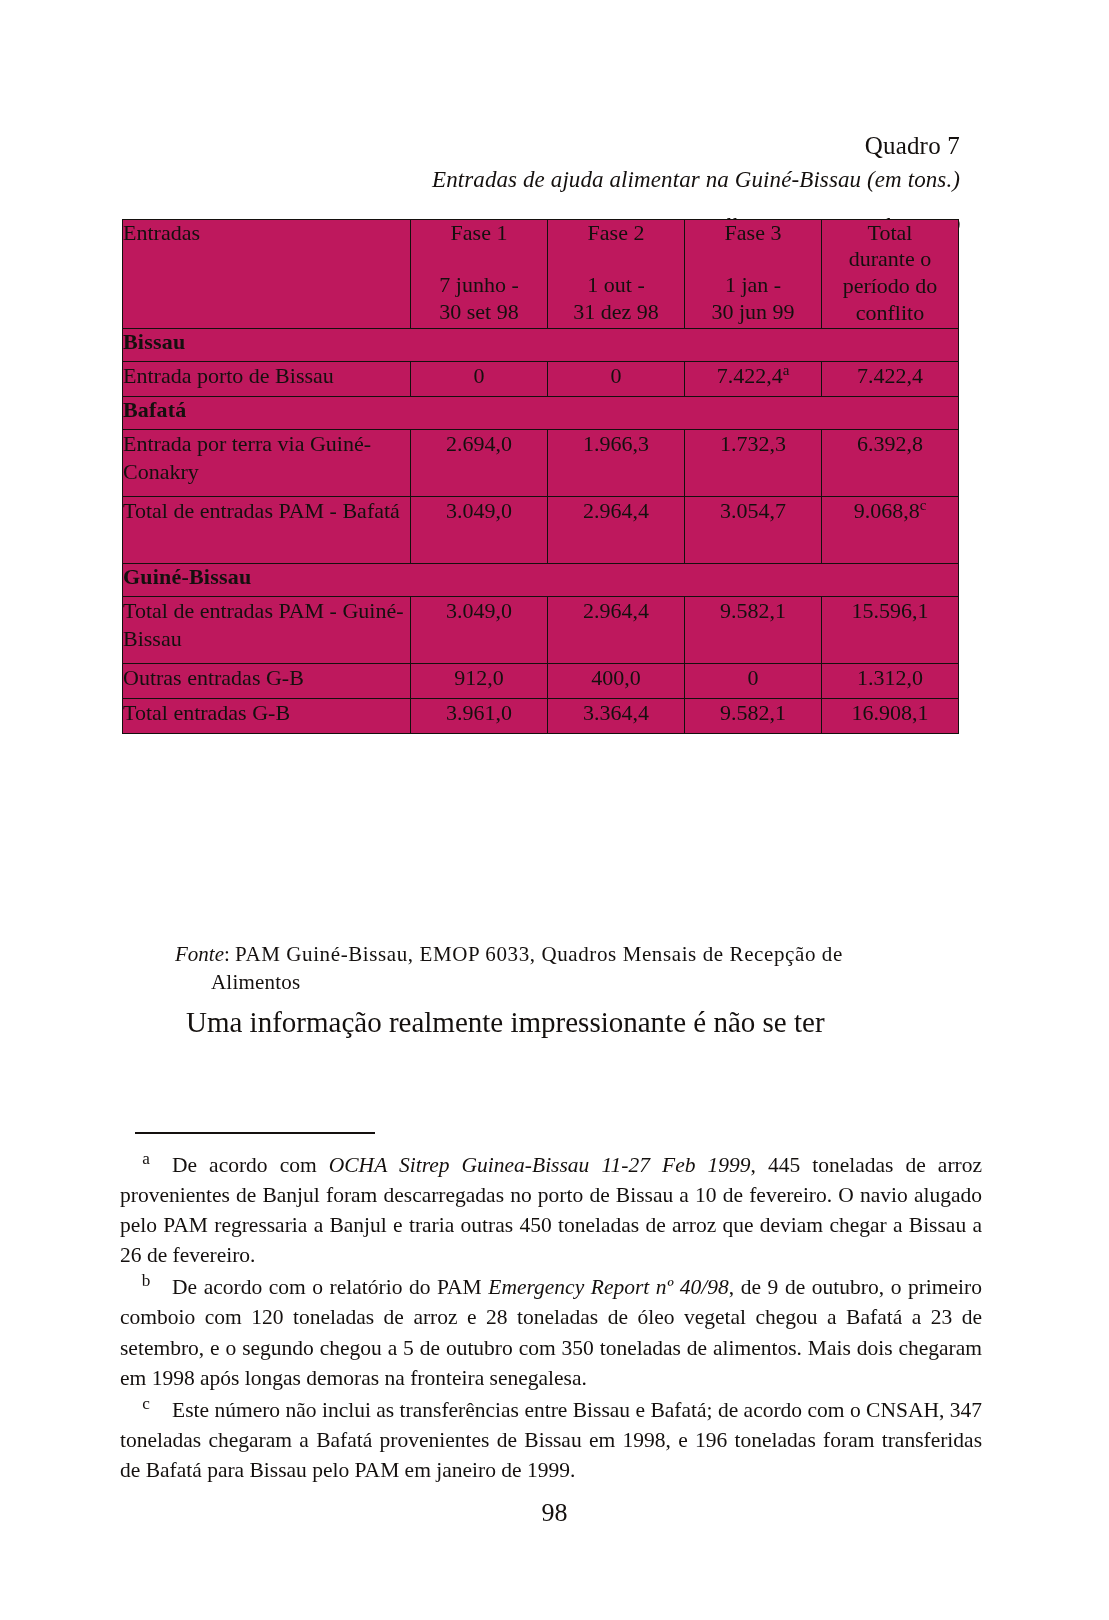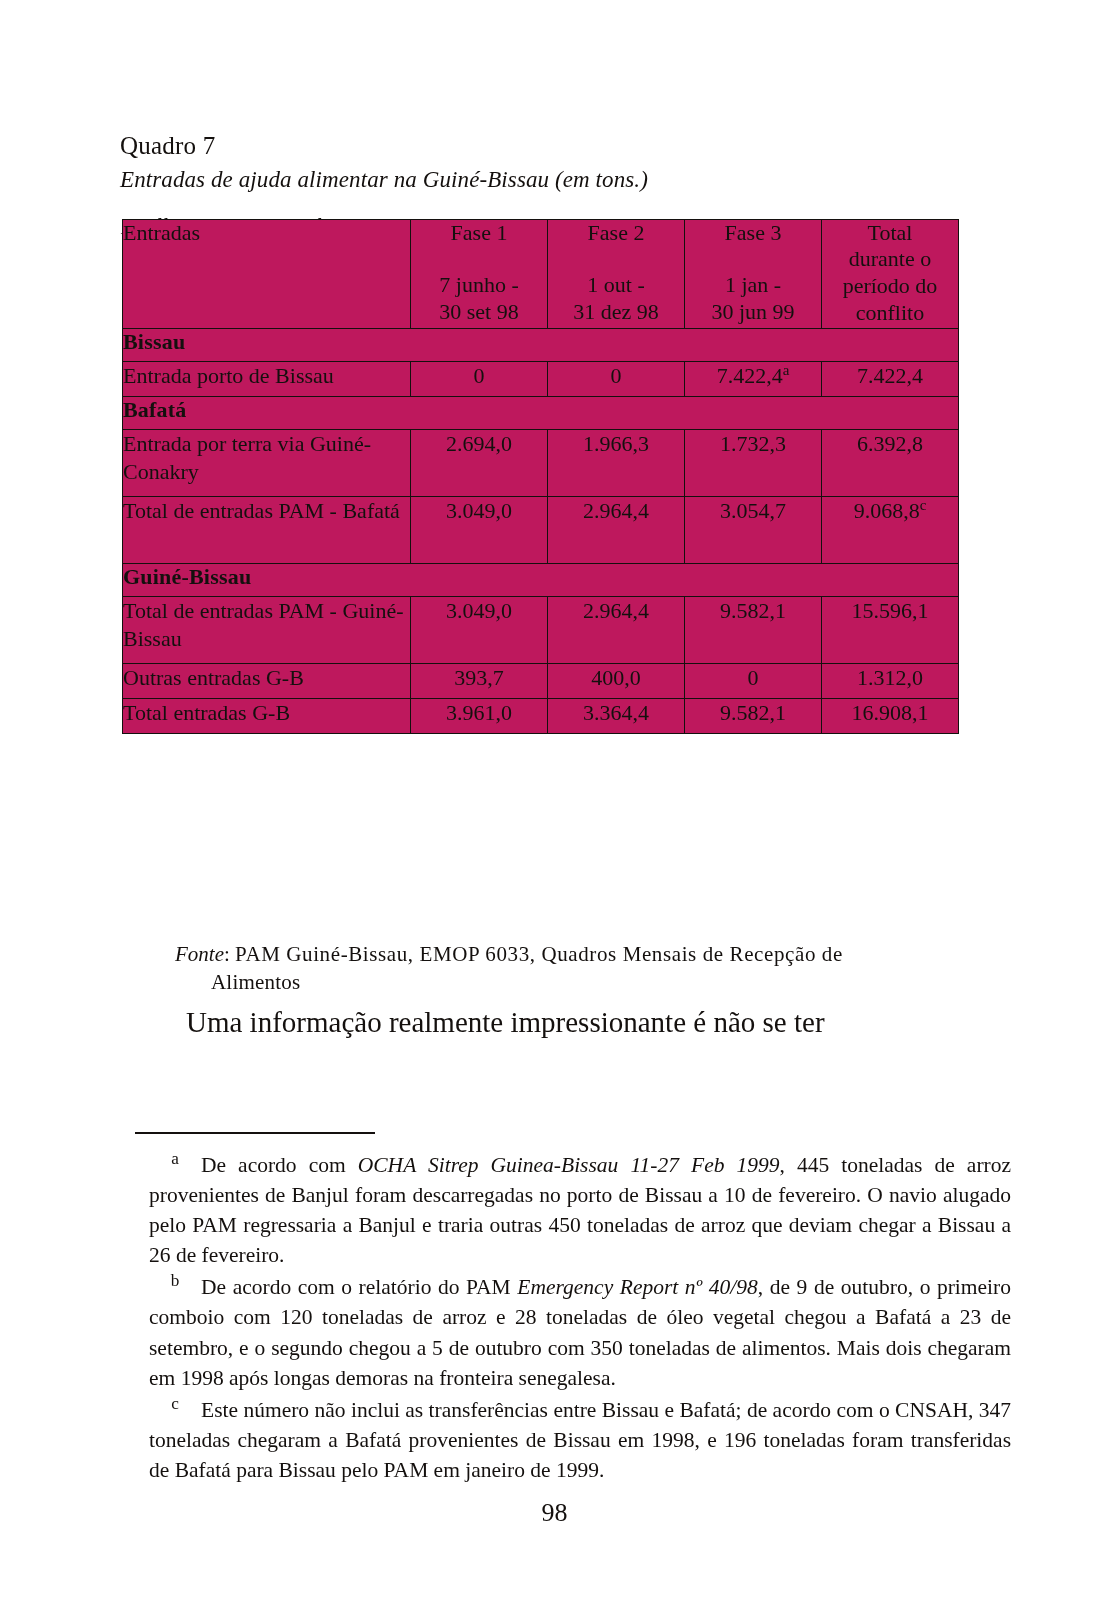--- a/index.html
+++ b/index.html
@@ -22,21 +22,21 @@
     width: 1109px;
     height: 1620px;
   }
 
   
   .caption {
     position: absolute;
     left: 120px;
     top: 130px;
     width: 840px;
-    text-align: left;
+    text-align: right;
     line-height: 1.30;
   }
   .caption-title {
     font-size: 25px;
     letter-spacing: 0.2px;
   }
   .caption-sub {
     font-size: 23px;
     font-style: italic;
     letter-spacing: 0.1px;
@@ -157,21 +157,20 @@
 
   
   .footnotes {
     position: absolute;
     left: 120px;
     top: 1150px;
     width: 862px;
     font-size: 21.5px;
     line-height: 1.40;
     text-align: justify;
-    margin-left: 29px;
   }
   .fnote { margin-bottom: 2px; }
   .fnote .marker {
     display: inline-block;
     width: 52px;
     text-align: center;
     vertical-align: top;
   }
   .fnote .marker sup {
     font-size: 0.80em;
@@ -277,21 +276,21 @@
         </tr>
         <tr class="row-2line">
           <td class="lbl-cell">Total de entradas PAM - Guiné-Bissau</td>
           <td class="num-cell"><span>3.049,0</span><sup class="fn"></sup></td>
           <td class="num-cell"><span>2.964,4</span><sup class="fn"></sup></td>
           <td class="num-cell"><span>9.582,1</span><sup class="fn"></sup></td>
           <td class="num-cell"><span>15.596,1</span><sup class="fn"></sup></td>
         </tr>
         <tr class="row-1line">
           <td class="lbl-cell">Outras entradas G-B</td>
-          <td class="num-cell"><span>393,7</span><sup class="fn"></sup></td>
+          <td class="num-cell"><span>912,0</span><sup class="fn"></sup></td>
           <td class="num-cell"><span>400,0</span><sup class="fn"></sup></td>
           <td class="num-cell"><span>0</span><sup class="fn"></sup></td>
           <td class="num-cell"><span>1.312,0</span><sup class="fn"></sup></td>
         </tr>
         <tr class="row-1line">
           <td class="lbl-cell">Total entradas G-B</td>
           <td class="num-cell"><span>3.961,0</span><sup class="fn"></sup></td>
           <td class="num-cell"><span>3.364,4</span><sup class="fn"></sup></td>
           <td class="num-cell"><span>9.582,1</span><sup class="fn"></sup></td>
           <td class="num-cell"><span>16.908,1</span><sup class="fn"></sup></td>

